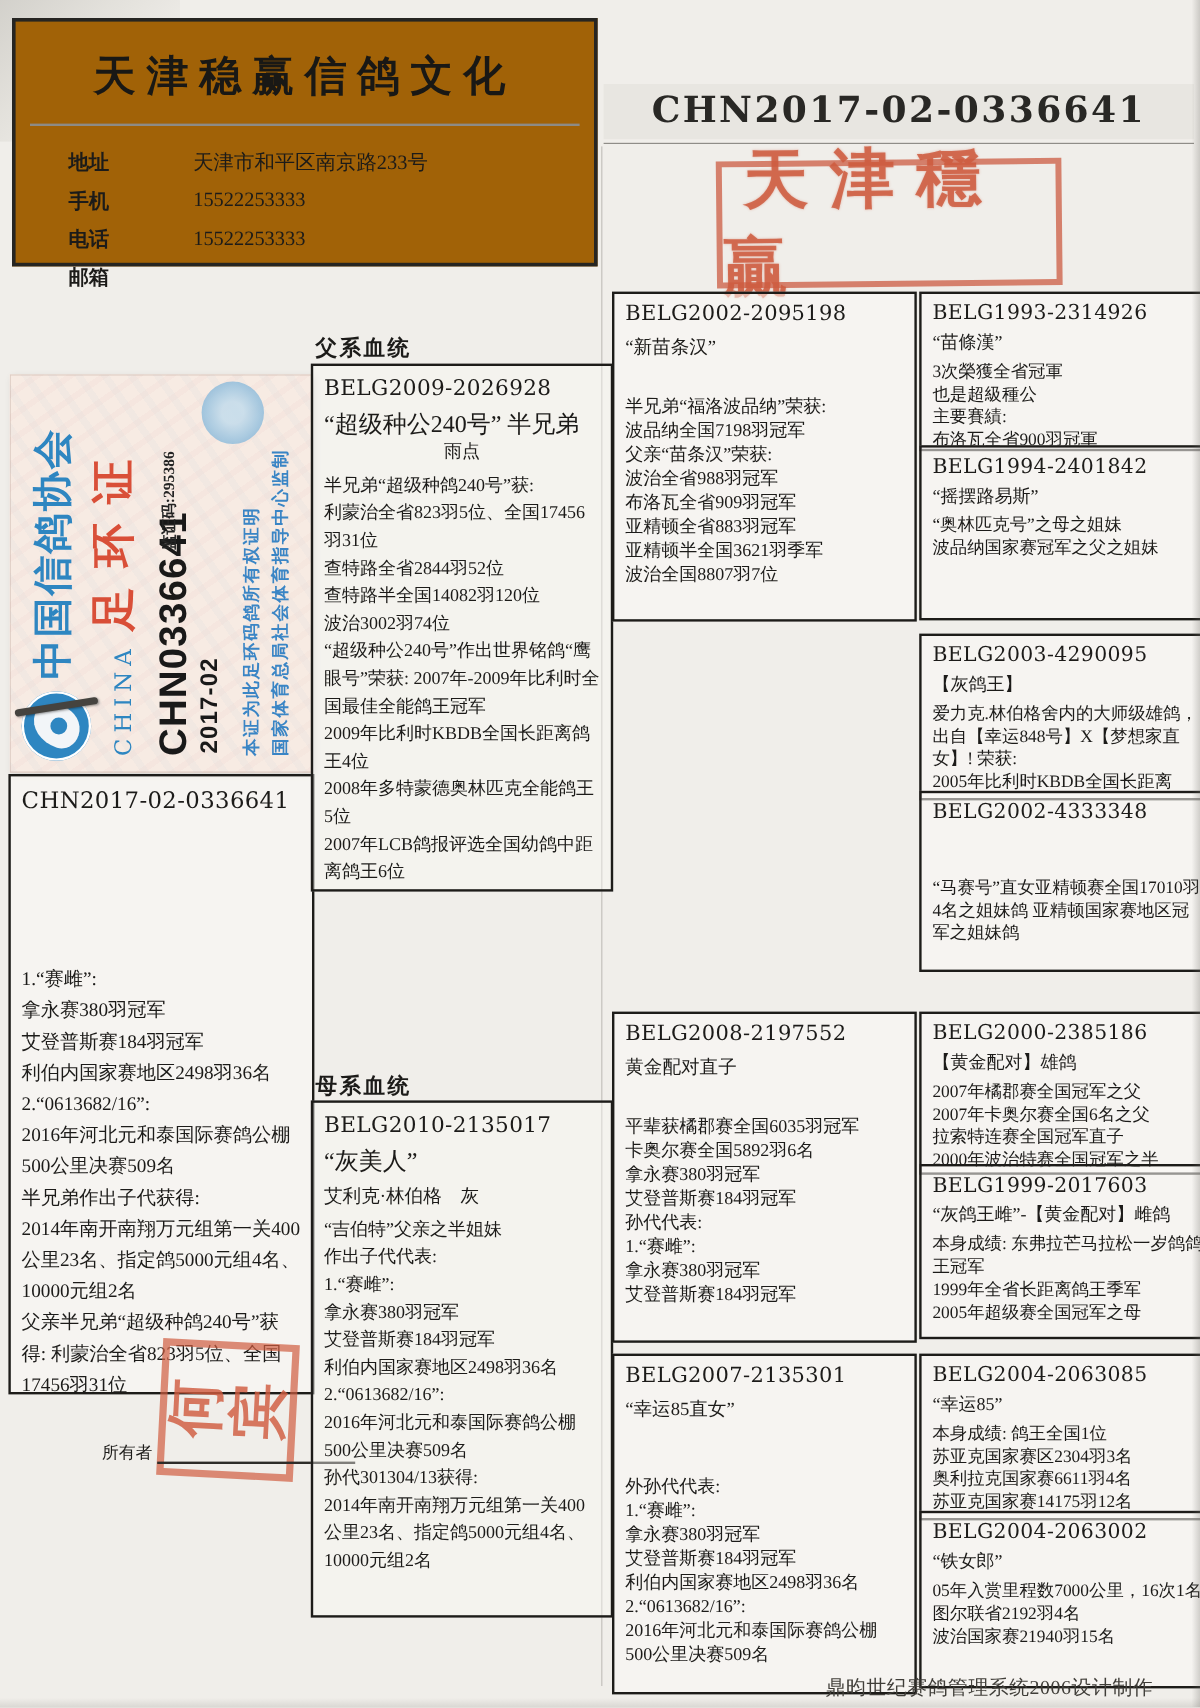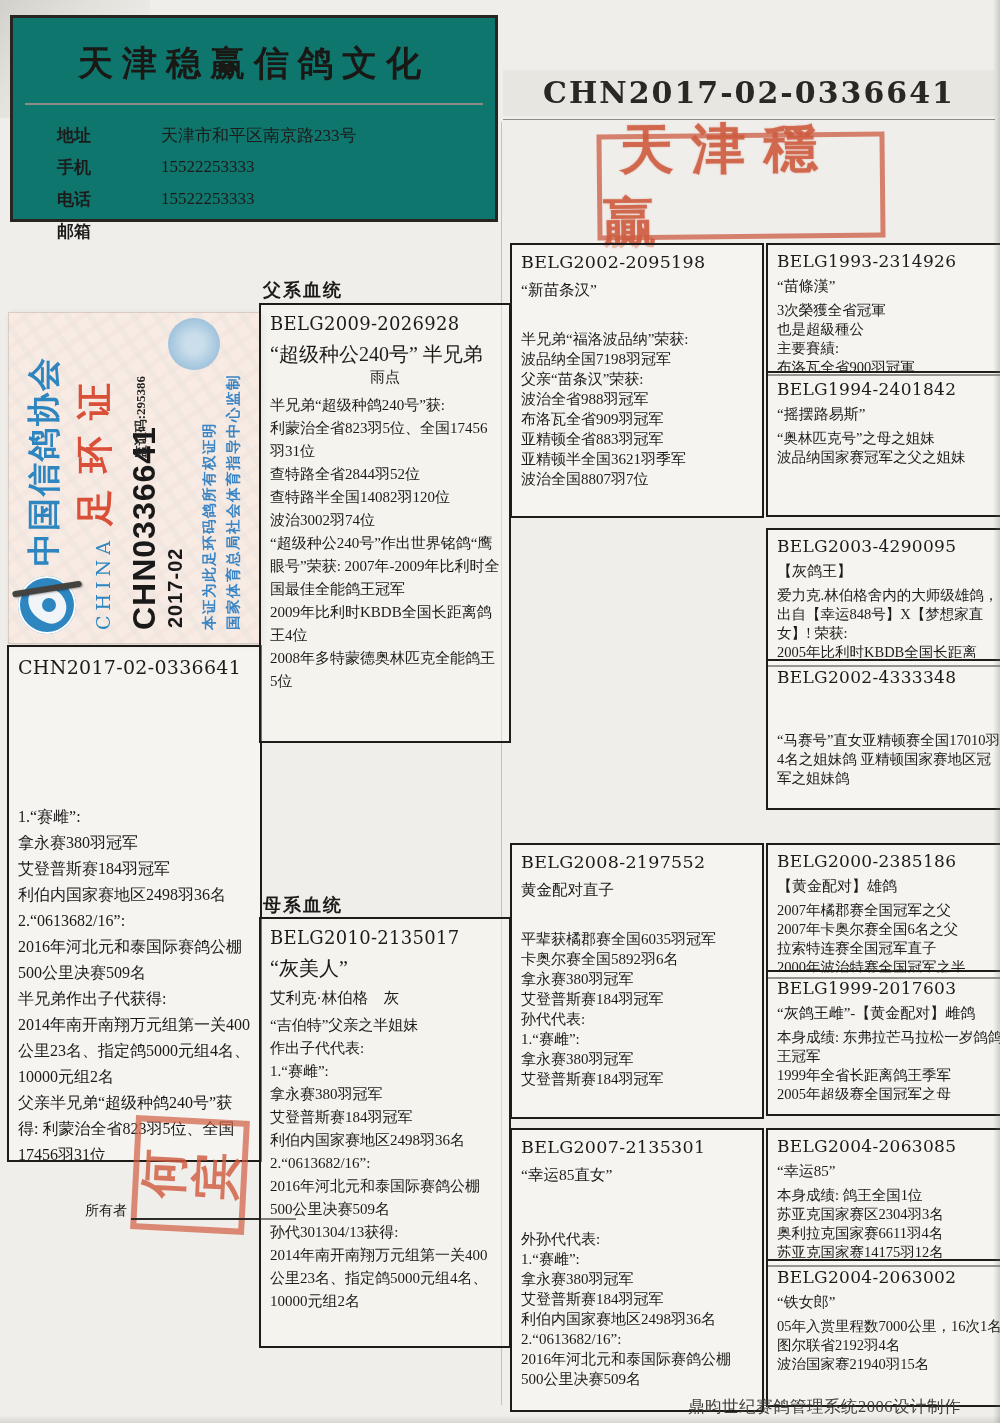--- a/index.html
+++ b/index.html
@@ -10,21 +10,21 @@
   }
   .page::after{content:'';position:absolute;right:0;top:0;width:7px;height:100%;
     background:linear-gradient(to left,rgba(110,108,102,.28),transparent);pointer-events:none;}
   .page::before{content:'';position:absolute;left:0;bottom:0;width:100%;height:8px;
     background:linear-gradient(to top,rgba(110,108,102,.18),transparent);pointer-events:none;}
   .tape{position:absolute;left:0;top:0;width:150px;height:118px;
     background:linear-gradient(135deg,#c9c7c1 0%,#dedcd6 35%,rgba(222,220,214,0) 72%);opacity:.75;}
 
   
   .header-box{position:absolute;left:10px;top:15px;width:482px;height:201px;
-    border:3px solid #262522;background:#0f766e;}
+    border:3px solid #262522;background:#a16207;}
   .header-title{margin-top:22px;text-align:center;font-size:35px;font-weight:900;
     letter-spacing:9px;font-family:"Liberation Sans","DejaVu Sans",sans-serif;color:#191815;}
   .header-rule{margin:16px 12px 0 12px;border-top:2px solid #8d8b86;}
   .header-fields{margin:14px 0 0 44px;font-size:17px;}
   .hrow{display:flex;height:32px;align-items:center;}
   .hlabel{width:90px;font-weight:700;}
   .hvalue{padding-left:14px;}
 
   
   .banner{position:absolute;left:503px;top:70px;width:492px;height:46px;background:#e8e6e1;
@@ -194,20 +194,21 @@
     <div class="tline center">雨点</div>
     <div class="gap-xs">
         <div class="tline">半兄弟“超级种鸽240号”获:</div>
         <div class="tline">利蒙治全省823羽5位、全国17456羽31位</div>
         <div class="tline">查特路全省2844羽52位</div>
         <div class="tline">查特路半全国14082羽120位</div>
         <div class="tline">波治3002羽74位</div>
         <div class="tline">“超级种公240号”作出世界铭鸽“鹰眼号”荣获: 2007年-2009年比利时全国最佳全能鸽王冠军</div>
         <div class="tline">2009年比利时KBDB全国长距离鸽王4位</div>
         <div class="tline">2008年多特蒙德奥林匹克全能鸽王5位</div>
+        <div class="tline">2007年LCB鸽报评选全国幼鸽中距离鸽王6位</div>
       </div>
   </div>
 
   <div class="blood-label" style="left:263px;top:893px;">母系血统</div>
   <div class="pbox mid" style="left:259px;top:917px;width:230px;height:413px;">
     <div class="ring">BELG2010-2135017</div>
     <div class="name">“灰美人”</div>
     <div class="name2">艾利克·林伯格　灰</div>
     <div class="gap-xs">
         <div class="tline">“吉伯特”父亲之半姐妹</div>

